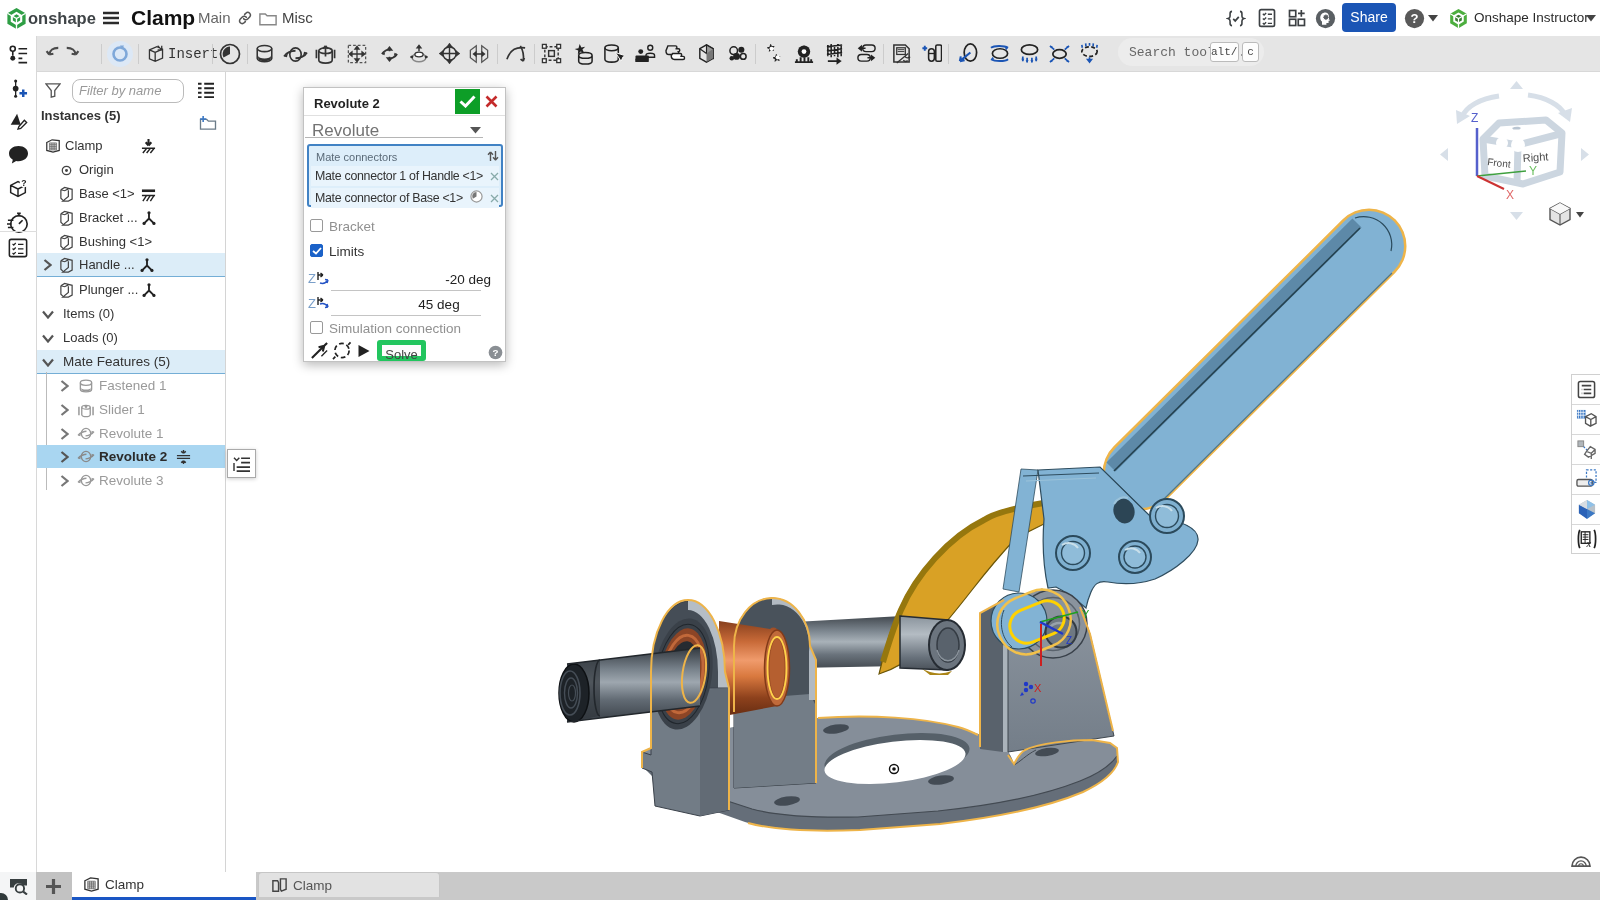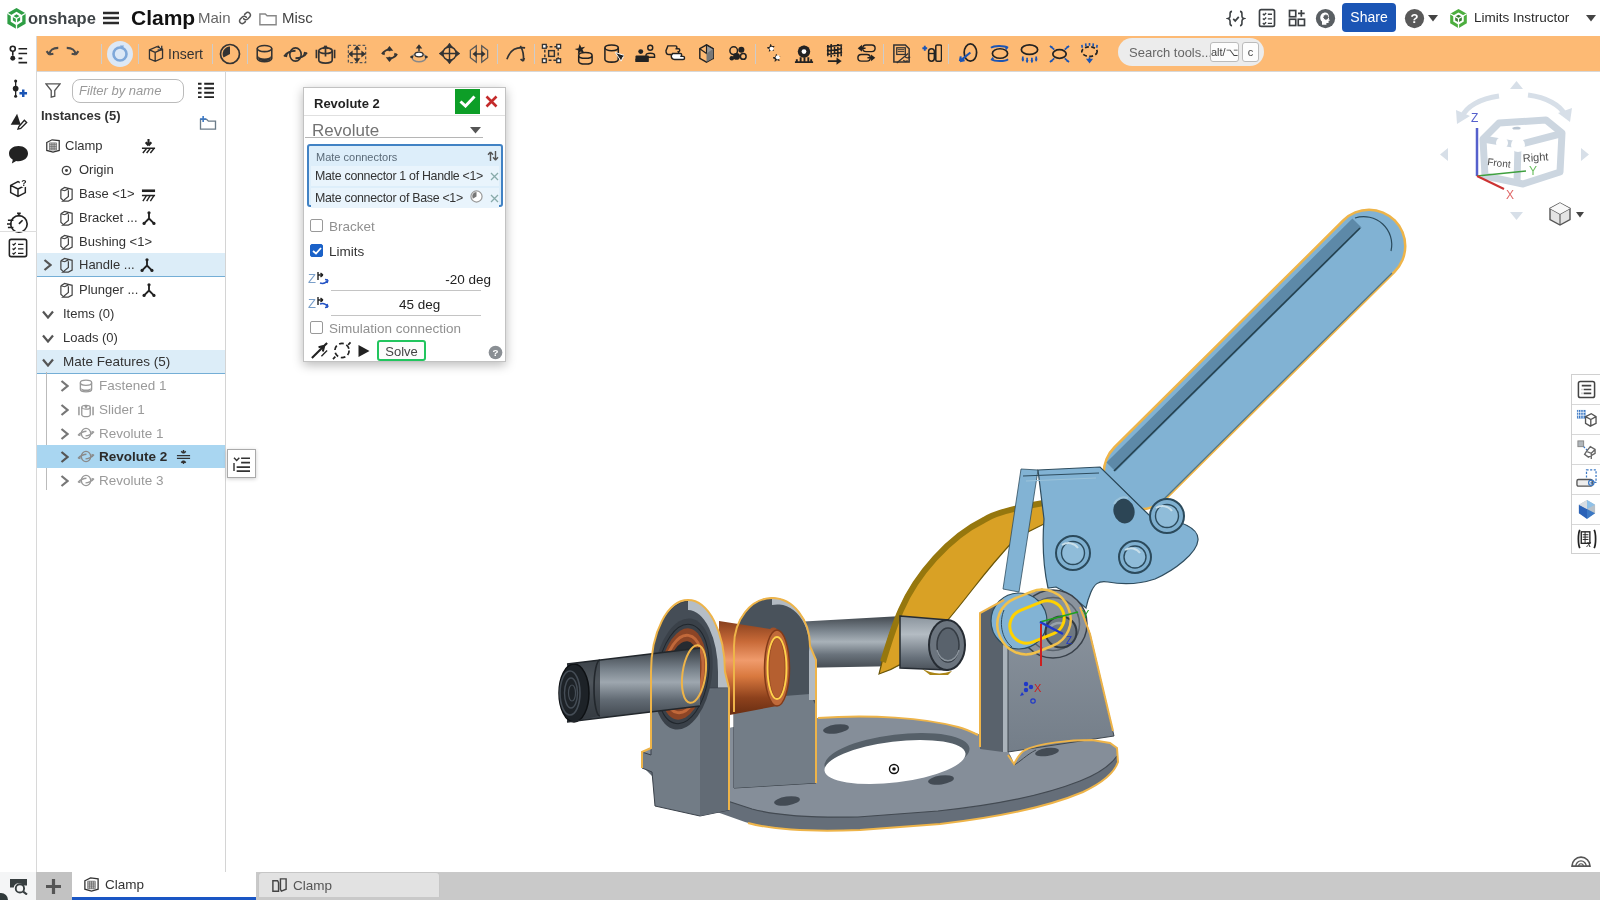--- a/index.html
+++ b/index.html
@@ -4,22 +4,22 @@
 <style>
   * { margin:0; padding:0; box-sizing:border-box; }
   html,body { width:1600px; height:900px; overflow:hidden; background:#fff;
     font-family:"Liberation Sans", sans-serif; }
   #app { position:relative; width:1600px; height:900px; }
   .abs { position:absolute; }
   
   #topbar { position:absolute; left:0; top:0; width:1600px; height:36px; background:#fff; }
   #topbar .t { position:absolute; top:0; height:36px; line-height:36px; }
   
-  #toolbar { position:absolute; left:0; top:36px; width:1600px; height:36px; background:#fdba74;
-    border-bottom:1px solid #d8d8d8; }
+  #toolbar { position:absolute; left:0; top:36px; width:1600px; height:36px; background:#e5e5e5;
+    border-bottom:1px solid #d8d8d8;font-family:Liberation Mono, monospace; }
   .sep { position:absolute; top:8px; width:1px; height:20px; background:#ccc; }
   .tico { position:absolute; top:6px; }
   
   #leftstrip { position:absolute; left:0; top:36px; width:37px; height:836px; background:#fff;
     border-right:1px solid #d8d8d8; }
   
   #tree { position:absolute; left:37px; top:72px; width:189px; height:800px; background:#fff;
     border-right:1px solid #d4d4d4; font-size:13px; color:#333; }
   .row { position:absolute; left:0; width:188px; height:24px; line-height:24px; white-space:nowrap; }
   .hl  { background:#dcedf8; border-bottom:1px solid #74aed6; }
@@ -84,21 +84,21 @@
   </svg>
   <svg class="abs" style="left:1428px;top:15px" width="10" height="7" viewBox="0 0 10 7">
         <path d="M0 0h10L5 6.5z" fill="#444"></path>
       </svg>
   <svg class="abs" style="left:1448px;top:8px" width="21" height="21" viewBox="0 0 24 24">
     <path d="M12 1 L21.5 6.5 V17.5 L12 23 L2.5 17.5 V6.5 Z" fill="#4cae3e"></path>
     <path d="M12 5 L18 8.5 V15.5 L12 19 L6 15.5 V8.5 Z" fill="#fff"></path>
     <path d="M12 7.6 L15.8 9.8 V14.2 L12 16.4 L8.2 14.2 V9.8 Z" fill="#3a7d32"></path>
     <path d="M2.5 6.5 L12 12 L21.5 6.5 M12 12 V23" stroke="#fff" stroke-width="1.4" fill="none"></path>
   </svg>
-  <span class="t" style="left:1474px;font-size:13.5px;color:#2b2b2b">Limits Instructor</span>
+  <span class="t" style="left:1474px;font-size:13.5px;color:#2b2b2b">Onshape Instructor</span>
   <svg class="abs" style="left:1586px;top:15px" width="10" height="7" viewBox="0 0 10 7">
         <path d="M0 0h10L5 6.5z" fill="#444"></path>
       </svg>
 </div>
 <div id="toolbar">
   <svg class="tico" style="left:44px;top:9px" width="18" height="16" viewBox="0 0 24 20">
     <path d="M19 3 C10 3 8 7 7 12 M7 12 l-3.5-4.5 M7 12 l5.5-1" stroke="#4a4a4a" stroke-width="3" fill="none"></path>
   </svg>
   <svg class="tico" style="left:63px;top:9px" width="18" height="16" viewBox="0 0 24 20">
     <path d="M5 3 C14 3 16 7 17 12 M17 12 l3.5-4.5 M17 12 l-5.5-1" stroke="#4a4a4a" stroke-width="3" fill="none"></path>
@@ -755,36 +755,36 @@
     <path d="M10 2 v8 M10 5 h5 M15 5 l-2.5-2 M15 5 l-2.5 2" stroke="#222" stroke-width="1.4" fill="none"></path>
     <path d="M12 13 c3 1 6 0 8-3 M20 10 l-1 3 M20 10 l-3-.5" stroke="#2453c4" stroke-width="1.5" fill="none"></path>
   </svg>
   <span class="abs" style="left:107px;top:184px;width:80px;text-align:right;font-size:13.5px;color:#222">-20 deg</span>
   <div class="abs" style="left:27px;top:202px;width:150px;height:1px;background:#c4c4c4"></div>
   <svg class="abs" style="left:4px;top:207px" width="22" height="17" viewBox="0 0 22 17">
     <text x="0" y="13" font-size="13" fill="#7a9fc9" font-family="Liberation Sans">Z</text>
     <path d="M10 2 v8 M10 5 h5 M15 5 l-2.5-2 M15 5 l-2.5 2" stroke="#222" stroke-width="1.4" fill="none"></path>
     <path d="M12 9 c3-1 6 0 8 3 M20 12 l-1-3 M20 12 l-3 .5" stroke="#2453c4" stroke-width="1.5" fill="none"></path>
   </svg>
-  <span class="abs" style="left:95px;top:209px;width:80px;text-align:left;font-size:13.5px;color:#222">45 deg</span>
+  <span class="abs" style="left:95px;top:209px;width:80px;text-align:center;font-size:13.5px;color:#222">45 deg</span>
   <div class="abs" style="left:27px;top:227px;width:150px;height:1px;background:#c4c4c4"></div>
   <div class="cb" style="left:6px;top:233px"></div>
   <span class="abs" style="left:25px;top:233px;font-size:13.5px;color:#909090">Simulation connection</span>
   <svg class="abs" style="left:6px;top:253px" width="19" height="19" viewBox="0 0 20 20">
     <path d="M2 18 L15 5 M15 5 l-6 1.5 M15 5 l-1.5 6 M15 5 l3-3" stroke="#222" stroke-width="2.2" fill="none"></path>
     <path d="M12 16 l6-6" stroke="#222" stroke-width="1.4"></path>
   </svg>
   <svg class="abs" style="left:28px;top:253px" width="20" height="19" viewBox="0 0 21 20">
     <circle cx="10.5" cy="10" r="7.5" fill="none" stroke="#222" stroke-width="1.8" stroke-dasharray="5 3"></circle>
     <path d="M17 4 l2.5-2.5 M3.5 16.5 L1 19" stroke="#222" stroke-width="1.8"></path>
   </svg>
   <svg class="abs" style="left:53px;top:256px" width="14" height="14" viewBox="0 0 14 14">
         <path d="M1.5 1 L12.5 7 L1.5 13z" fill="#222"></path>
       </svg>
-  <div class="abs" style="left:73px;top:252px;width:49px;height:21px;border:2px solid #22c55e;border-radius:3px;background:#fcfcfc;font-size:13px;color:#444;text-align:center;line-height:20px">Solve</div>
+  <div class="abs" style="left:73px;top:252px;width:49px;height:21px;border:5px solid #22c55e;border-radius:3px;background:#fcfcfc;font-size:13px;color:#444;text-align:center;line-height:20px">Solve</div>
   <svg class="abs" style="left:184px;top:257px" width="15" height="15" viewBox="0 0 16 16">
     <circle cx="8" cy="8" r="7.3" fill="#8a8f94"></circle>
     <text x="8" y="12" font-size="10.5" font-weight="bold" fill="#fff" text-anchor="middle" font-family="Liberation Sans">?</text>
   </svg>
 </div>
 <div class="abs" style="left:0;top:872px;width:36px;height:28px;background:#f4f5f6">
   <svg class="abs" style="left:9px;top:6px" width="19" height="17" viewBox="0 0 20 18">
     <path d="M1 1 h18 v7 h-4 a5.5 5.5 0 0 0 -10 2 h-4 z" fill="#383f41"></path>
     <circle cx="11.5" cy="11" r="4.4" fill="none" stroke="#383f41" stroke-width="2"></circle>
     <path d="M15 14.5 l4 3" stroke="#383f41" stroke-width="2.2"></path>

